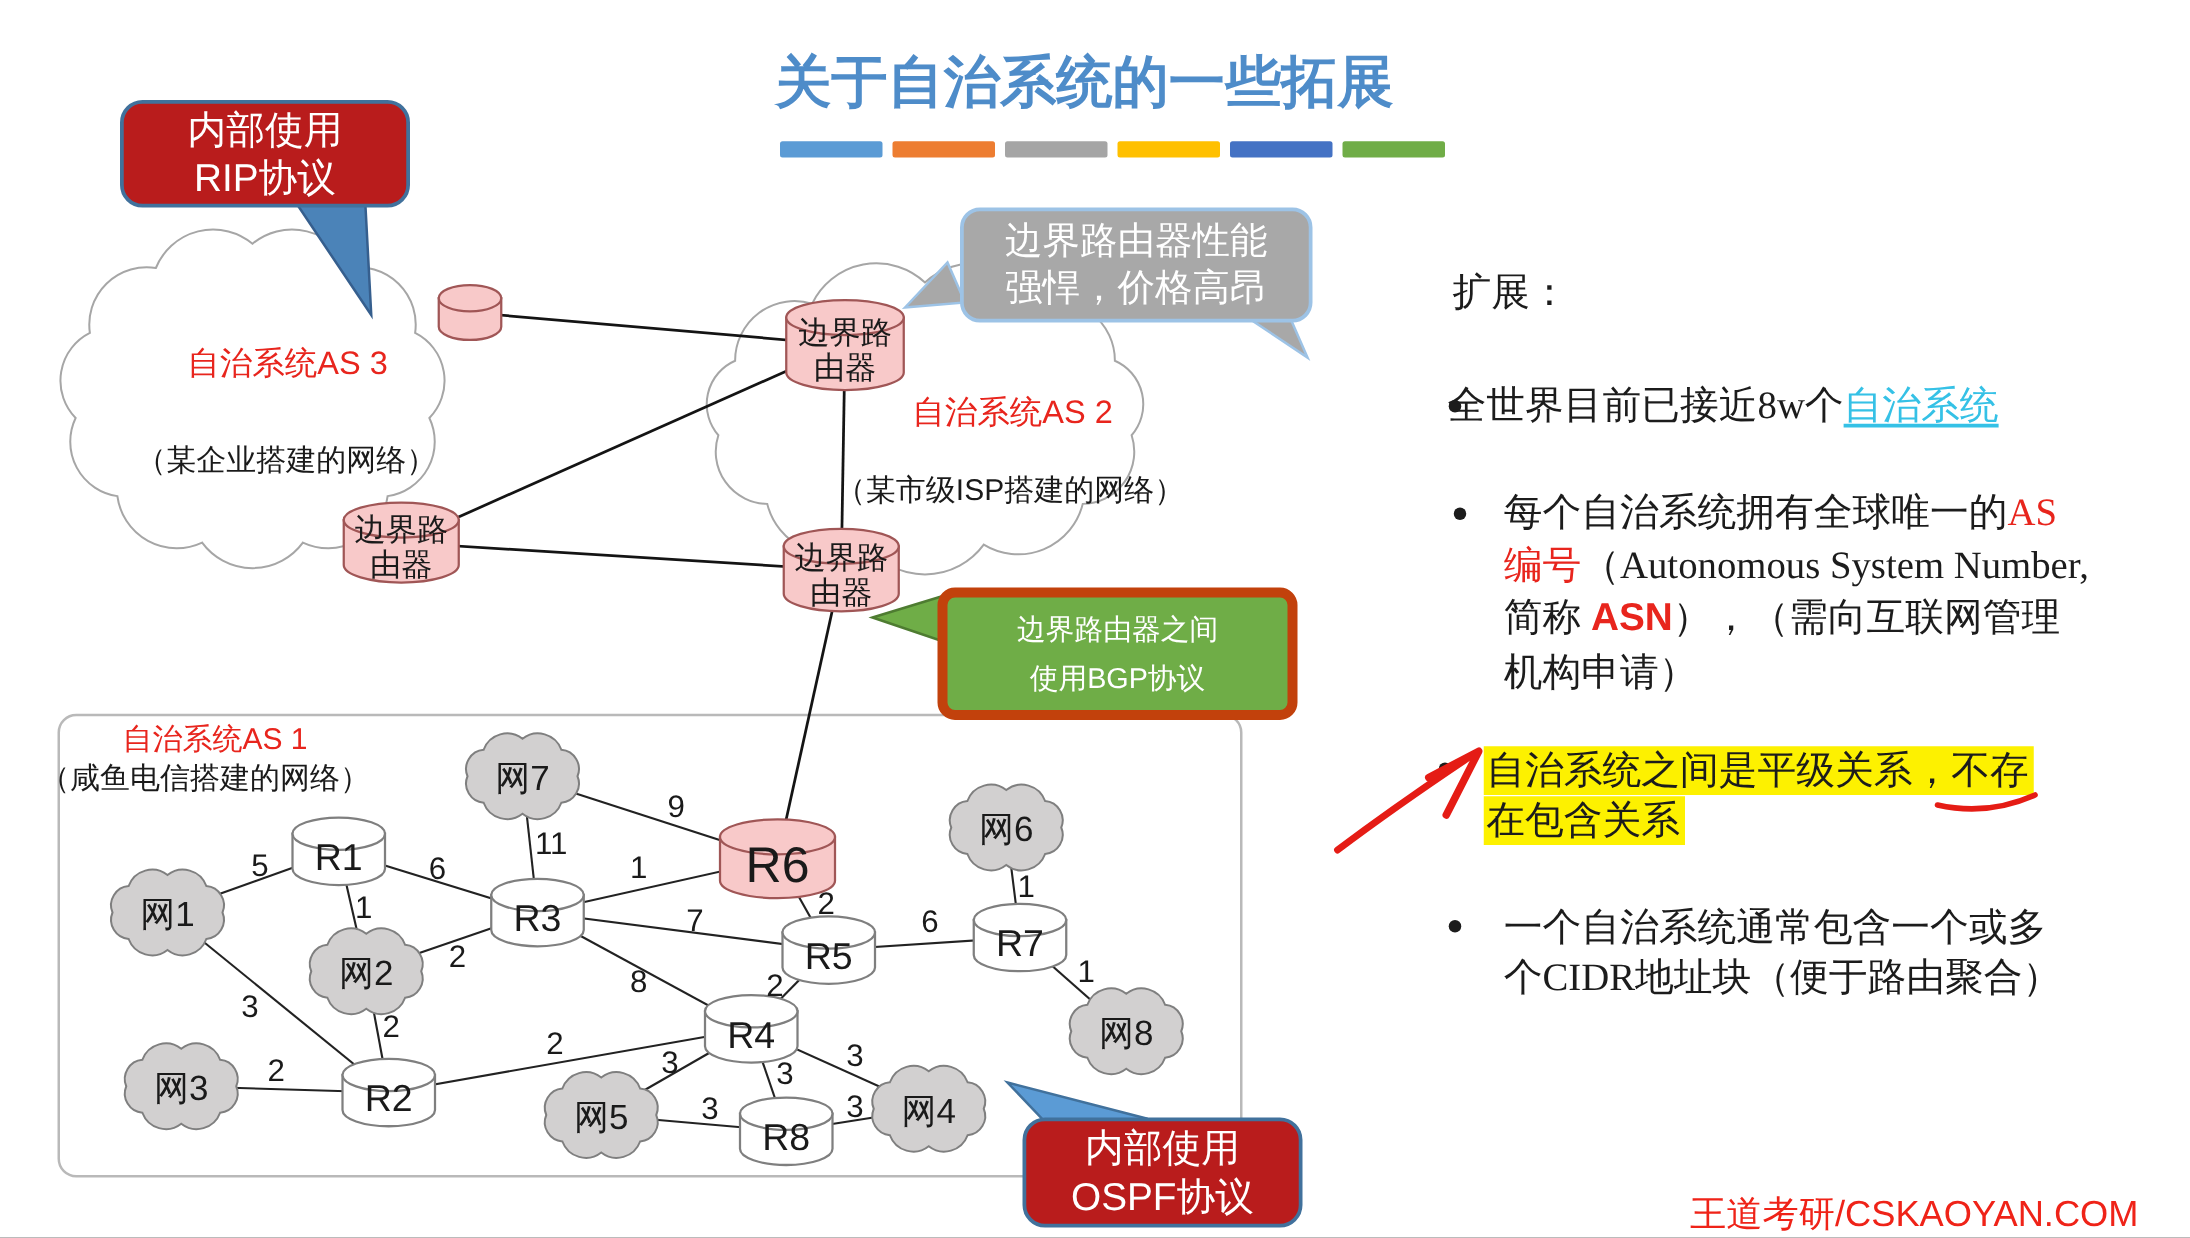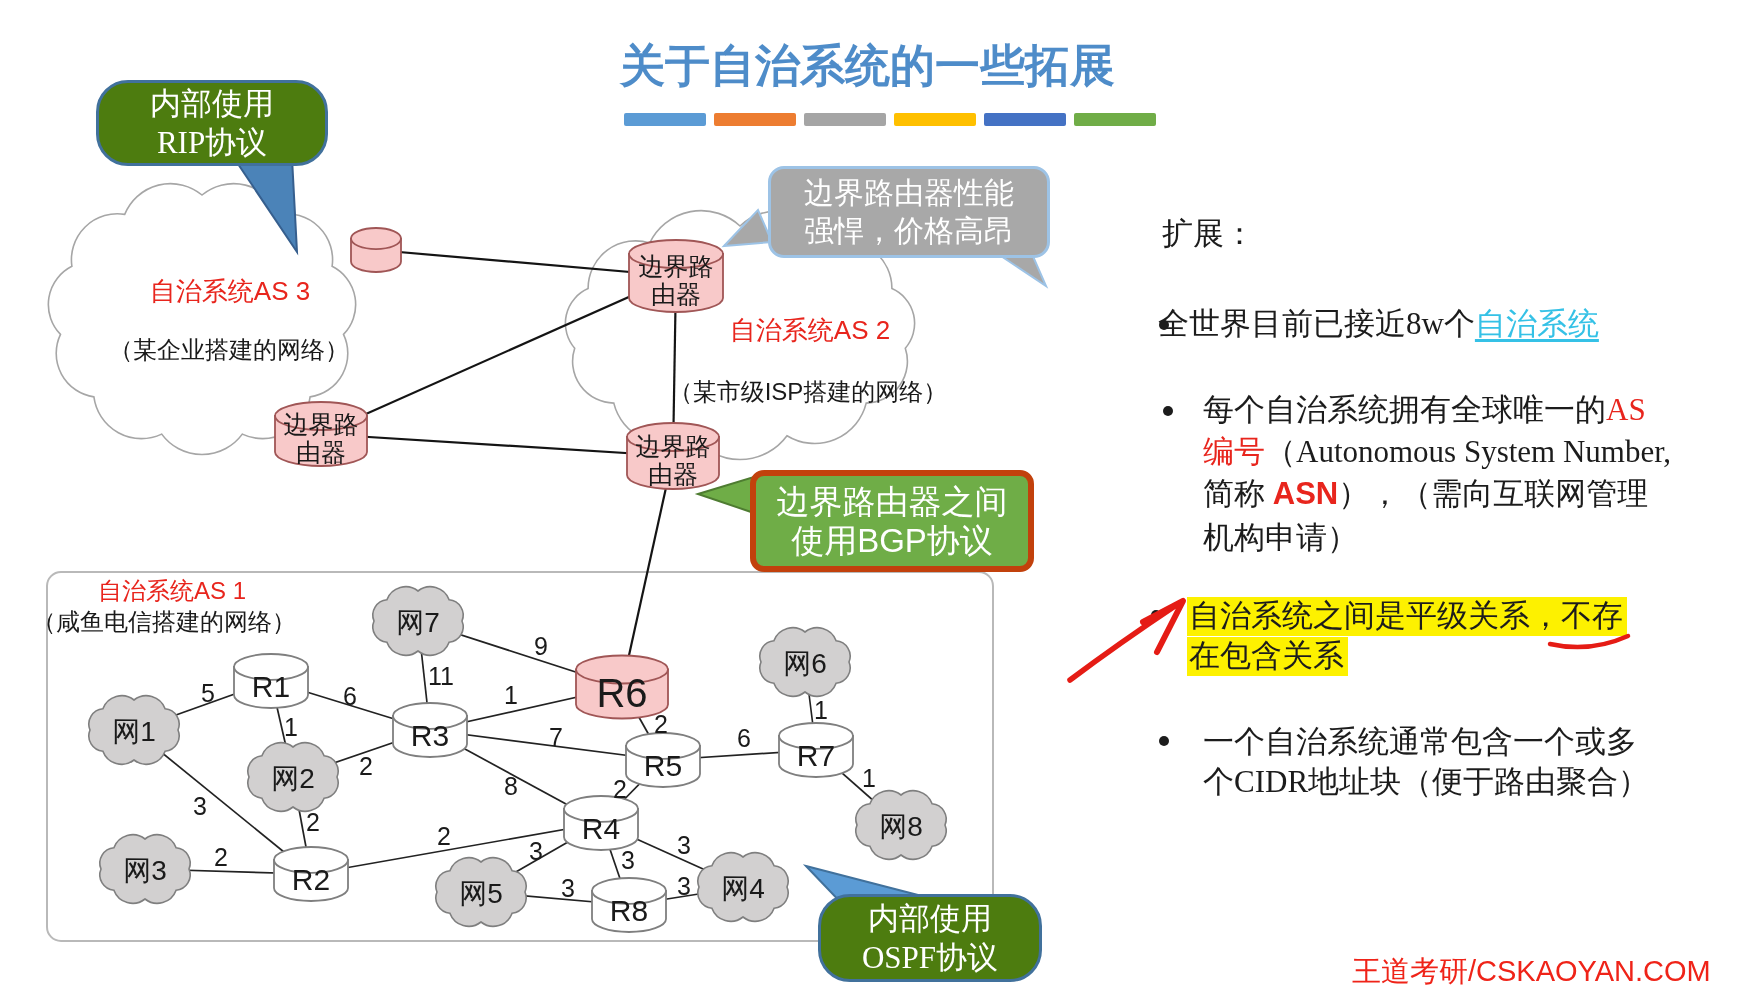--- a/index.html
+++ b/index.html
@@ -8,26 +8,26 @@
   #dsvg,#anno{position:absolute;left:0;top:0;z-index:1;}
   #anno{z-index:6;pointer-events:none;}
   .h{position:absolute;z-index:3;}
   .title{left:620px;top:36px;font-family:"Liberation Serif","DejaVu Serif",serif;
          font-weight:600;font-size:45px;color:#4e8cc9;white-space:nowrap;}
   .bars{left:624px;top:113px;display:flex;gap:8px;}
   .bars div{width:82px;height:13px;border-radius:2px;}
   .callout{z-index:4;color:#fff;text-align:center;display:flex;flex-direction:column;
            justify-content:center;white-space:nowrap;}
   .callout span{display:block;}
-  .co-blue{background:#4d7c0f;border:3px solid #41719c;border-radius:32px;
-           font-size:31px;line-height:39px;font-family:Liberation Serif, serif;}
+  .co-blue{background:#b91c1c;border:3px solid #41719c;border-radius:18px;
+           font-size:31px;line-height:39px;}
   .co-gray{background:#a8a8a8;border:3px solid #9dc3e6;border-radius:16px;
            font-size:30px;line-height:38px;}
-  .co-green{background:#6fad47;border:6px solid #c2410c;border-radius:14px;
-            font-size:33px;line-height:39px;}
+  .co-green{background:#6fad47;border:8px solid #c2410c;border-radius:14px;
+            font-size:23px;line-height:39px;}
   .nlabel{position:absolute;z-index:3;transform:translate(-50%,-50%);color:#1a1a1a;
           white-space:nowrap;text-align:center;}
   .netlbl{font-size:28px;}
   .rlbl{font-size:30px;}
   .r6lbl{font-size:40px;}
   .brlbl{font-size:25px;line-height:28px;}
   .wlbl{font-size:25px;}
   .asname{color:#e8251d;font-size:26px;}
   .asdesc{color:#1a1a1a;font-size:24px;}
   .rp{position:absolute;z-index:3;font-family:"Liberation Serif","DejaVu Serif",serif;
@@ -141,21 +141,21 @@
   <div class="h callout co-green" style="left:750px;top:470px;width:272px;height:90px;">
     <span>边界路由器之间</span>
     <span>使用BGP协议</span>
   </div>
   <div class="h callout co-blue" style="left:818px;top:894px;width:218px;height:82px;">
     <span>内部使用</span>
     <span>OSPF协议</span>
   </div>
 
   <div class="nlabel asname" style="left:230px;top:291px;">自治系统AS 3</div>
-  <div class="nlabel asdesc" style="left:229px;top:350px;">（某企业搭建的网络）</div>
+  <div class="nlabel asdesc" style="left:229px;top:368px;">（某企业搭建的网络）</div>
   <div class="nlabel asname" style="left:810px;top:330px;">自治系统AS 2</div>
   <div class="nlabel asdesc" style="left:808px;top:392px;">（某市级ISP搭建的网络）</div>
   <div class="nlabel asname" style="left:172px;top:591px;font-size:24px;">自治系统AS 1</div>
   <div class="nlabel asdesc" style="left:164px;top:622px;">（咸鱼电信搭建的网络）</div>
 
   <div class="rp" style="left:1162px;top:214px;">扩展：</div>
 
   <div class="dot" style="left:1159px;top:320px;"></div>
   <div class="rp" style="left:1158px;top:304px;">
     <span>全世界目前已接近8w个</span><span class="link">自治系统</span>

